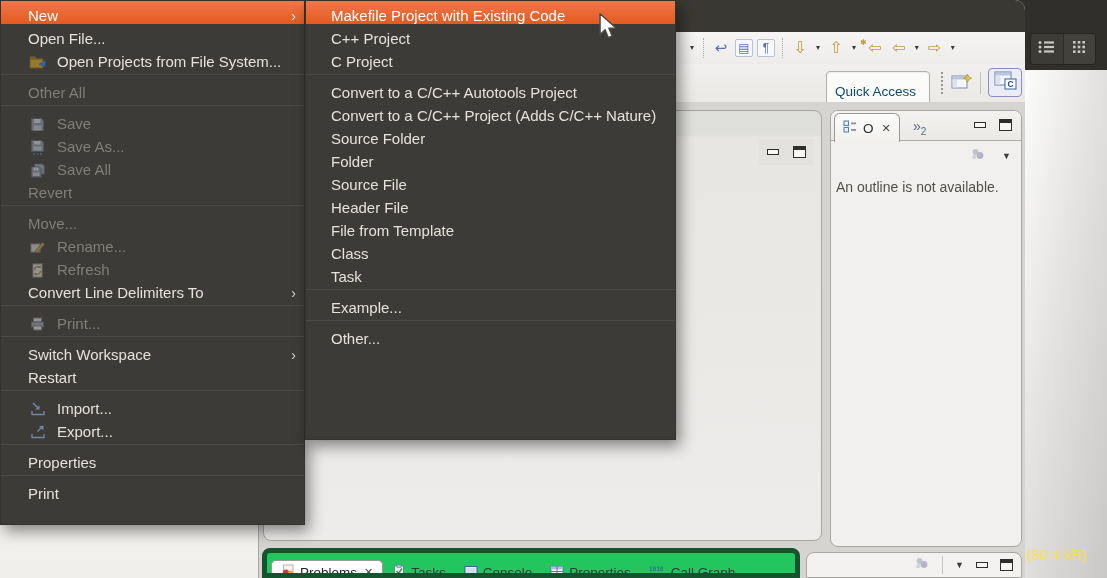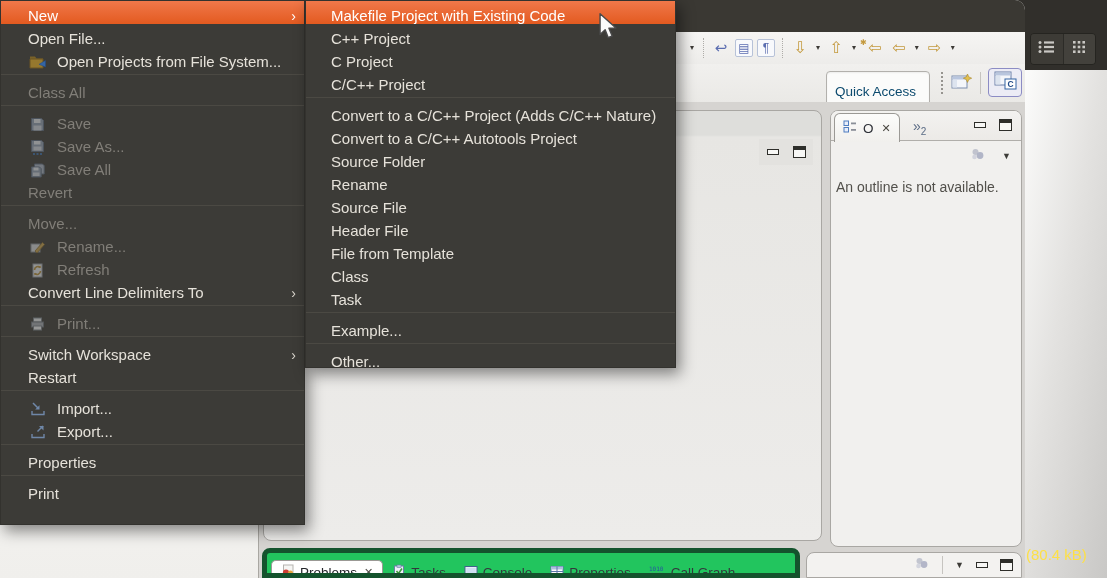--- a/index.html
+++ b/index.html
@@ -77,21 +77,21 @@
   .gbtn{flex:1;display:flex;align-items:center;justify-content:center;background:#3d3b36;}
   .gbtn + .gbtn{border-left:1px solid #2c2b27;background:#43413c;}
   .right-grad{position:absolute;left:1025px;top:70px;width:82px;height:508px;z-index:0;
               background:linear-gradient(100deg,#fcfcfb 0%,#e3e2e0 45%,#c9c8c6 100%);}
   .size-caption{position:absolute;left:1026px;top:546px;font-size:15px;color:#fde047;z-index:2;}
 
   
   .menu{position:absolute;background:#3c3b37;border:1px solid #33322e;
         box-shadow:4px 6px 14px rgba(0,0,0,.45);overflow:hidden;}
   #file-menu{left:0;top:0;width:305px;height:525px;z-index:40;}
-  #new-submenu{left:305px;top:0;width:371px;height:368px;z-index:45;}
+  #new-submenu{left:305px;top:0;width:371px;height:440px;z-index:45;}
   .mi{height:23px;display:flex;align-items:flex-end;padding:0 8px 0 27px;color:#e6e2da;
       font-size:15px;white-space:nowrap;}
   #new-submenu .mi{padding-left:25px;}
   .mi.disabled{color:#817e78;}
   .mi.sel{background:linear-gradient(180deg,#f0784a 0%,#e35a20 100%);color:#ffffff;}
   .mi-ico{width:17px;height:16px;margin:0 11px 0 1px;display:flex;align-items:center;
           justify-content:center;flex:none;}
   .mi.disabled .mi-ico{opacity:.5;}
   .mi-arrow{margin-left:auto;font-size:14px;color:#d9d5cd;}
   .mi.sel .mi-arrow{color:#fff;}
@@ -319,21 +319,21 @@
         <svg width="17" height="14" viewBox="0 0 17 14">
             <path d="M1 1.5h5l1.5 2H14v2H1z" fill="#7a6228"></path>
             <path d="M1 4h13v9H1z" fill="#96782e" stroke="#6b5524"></path>
             <path d="M16.5 5.5L10 9.3l6.5 2.7z" fill="#3465a4" stroke="#204a87" stroke-width="0.5"></path>
           </svg>
       </span>
         <span>Open Projects from File System...</span>
     </div>
     <div class="msep"></div>
     <div class="mi disabled">
-        <span>Class All</span>
+        <span>Other All</span>
       </div>
     <div class="msep"></div>
     <div class="mi disabled">
       <span class="mi-ico">
         <svg width="15" height="15" viewBox="0 0 15 15">
             <path d="M1.5 1.5h10l2 2v10h-12z" fill="#93a1b5" stroke="#5f6e83"></path>
             <rect x="4" y="2" width="6.5" height="4" fill="#e3e8ef"></rect>
             <rect x="3.5" y="8.5" width="8" height="5" fill="#cfd6e0"></rect>
           </svg>
       </span>
@@ -448,35 +448,32 @@
   <div class="menu" id="new-submenu">
     <div class="mi sel">
         <span>Makefile Project with Existing Code</span>
       </div>
     <div class="mi">
         <span>C++ Project</span>
       </div>
     <div class="mi">
         <span>C Project</span>
       </div>
-    <div class="mi">
-        <span>C/C++ Project</span>
-      </div>
-    <div class="msep"></div>
+    <div class="msep"></div>
+    <div class="mi">
+        <span>Convert to a C/C++ Autotools Project</span>
+      </div>
     <div class="mi">
         <span>Convert to a C/C++ Project (Adds C/C++ Nature)</span>
       </div>
     <div class="mi">
-        <span>Convert to a C/C++ Autotools Project</span>
-      </div>
-    <div class="mi">
         <span>Source Folder</span>
       </div>
     <div class="mi">
-        <span>Rename</span>
+        <span>Folder</span>
       </div>
     <div class="mi">
         <span>Source File</span>
       </div>
     <div class="mi">
         <span>Header File</span>
       </div>
     <div class="mi">
         <span>File from Template</span>
       </div>

